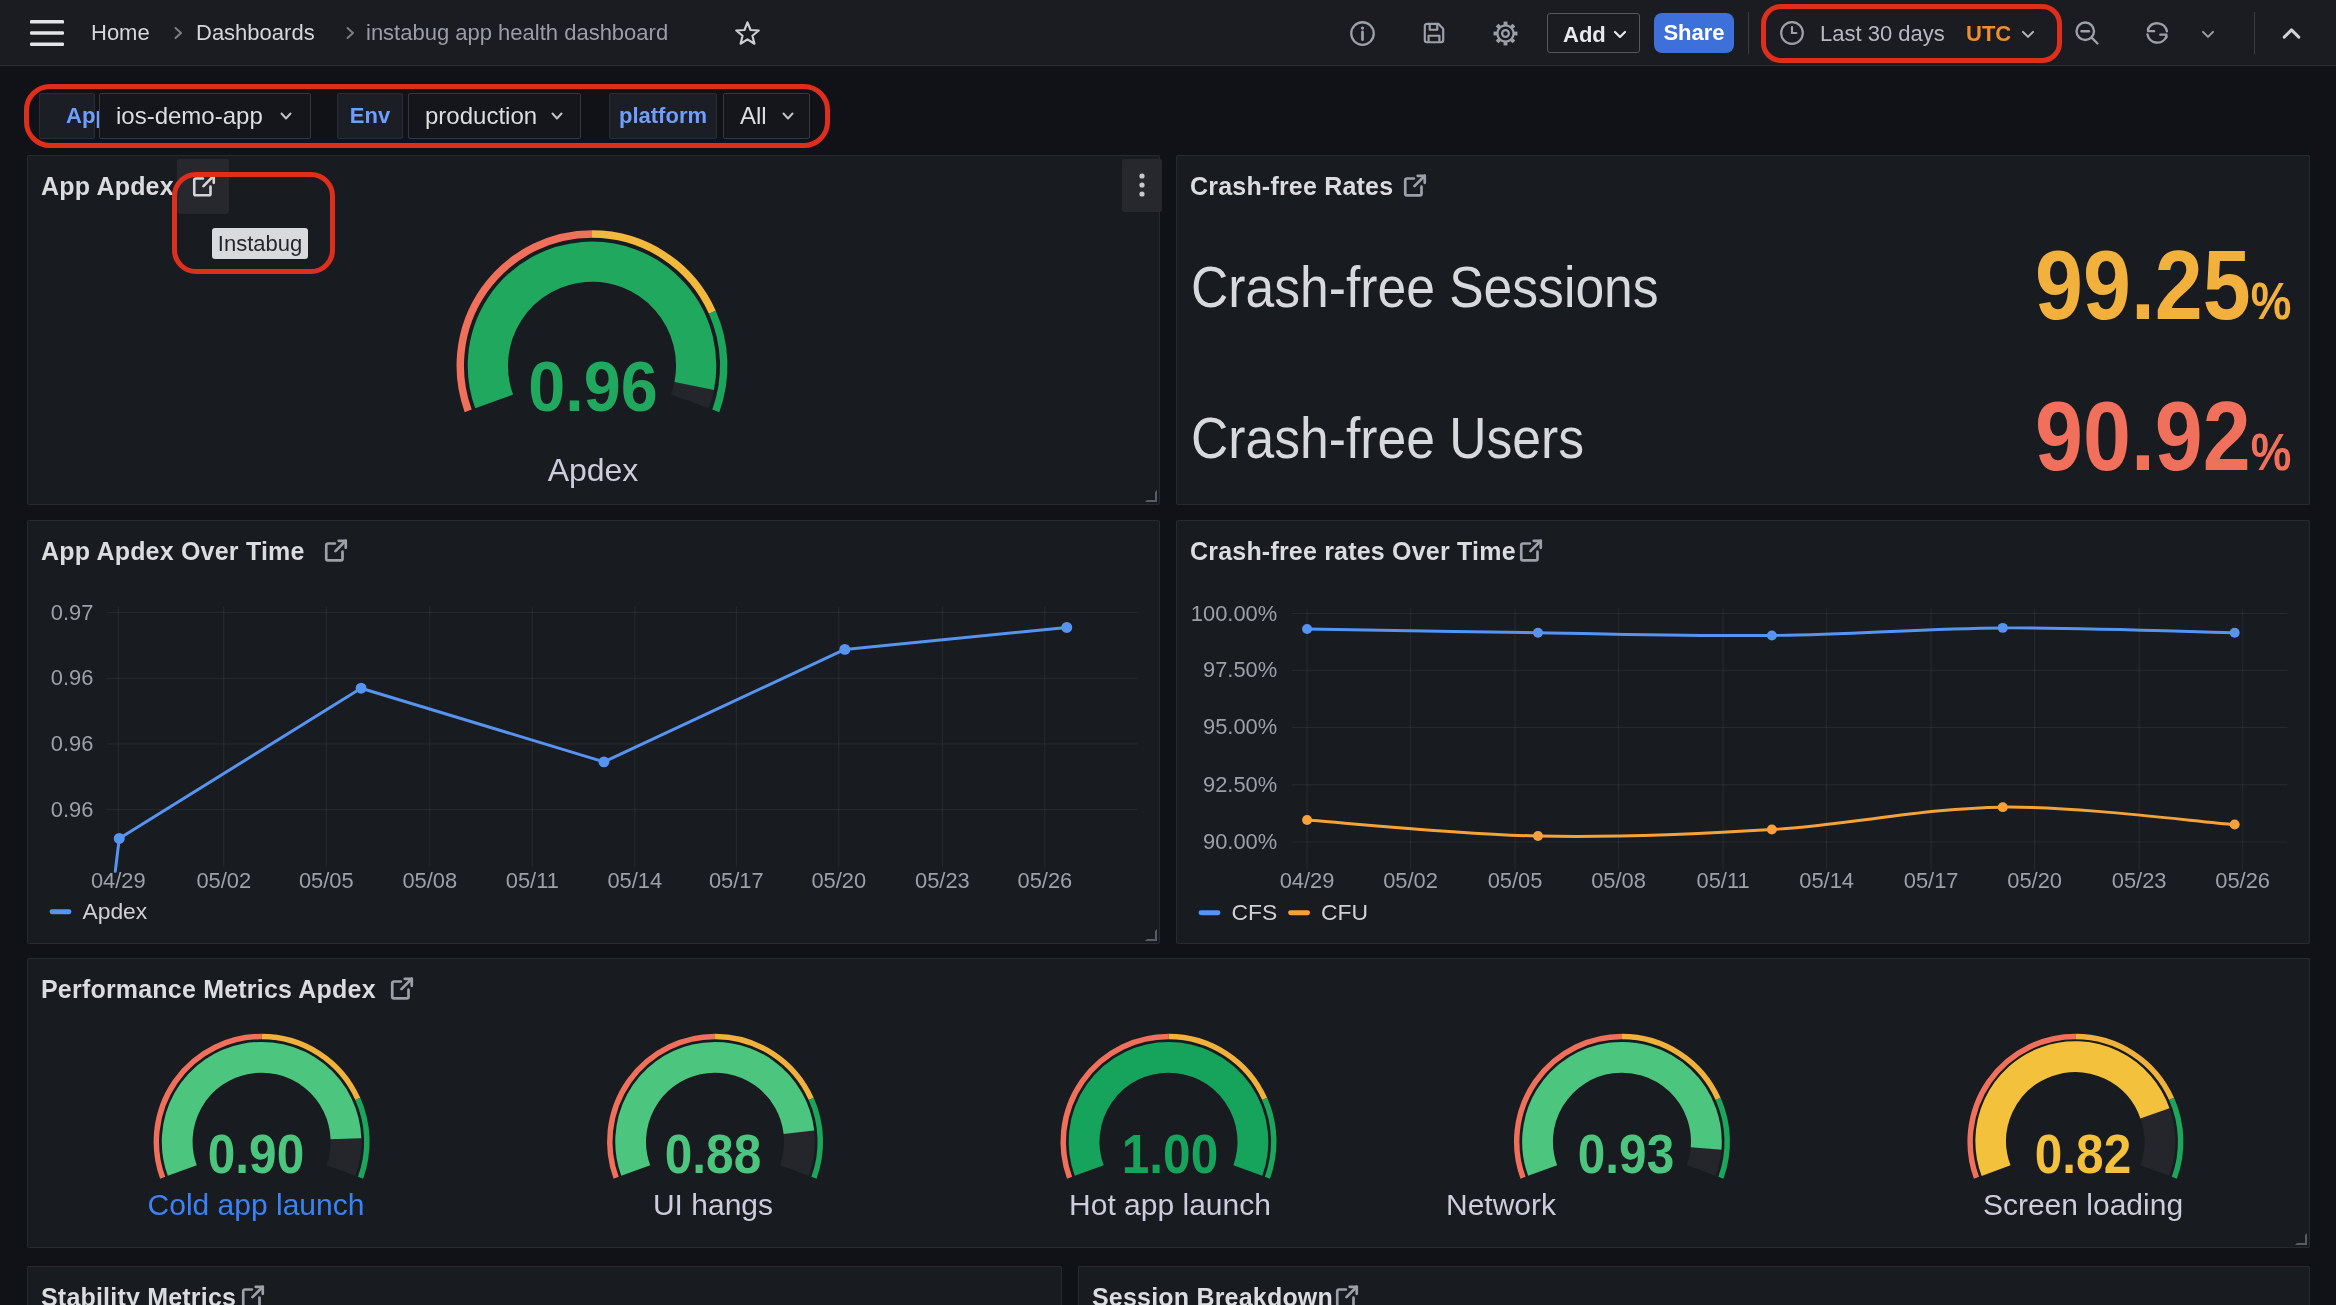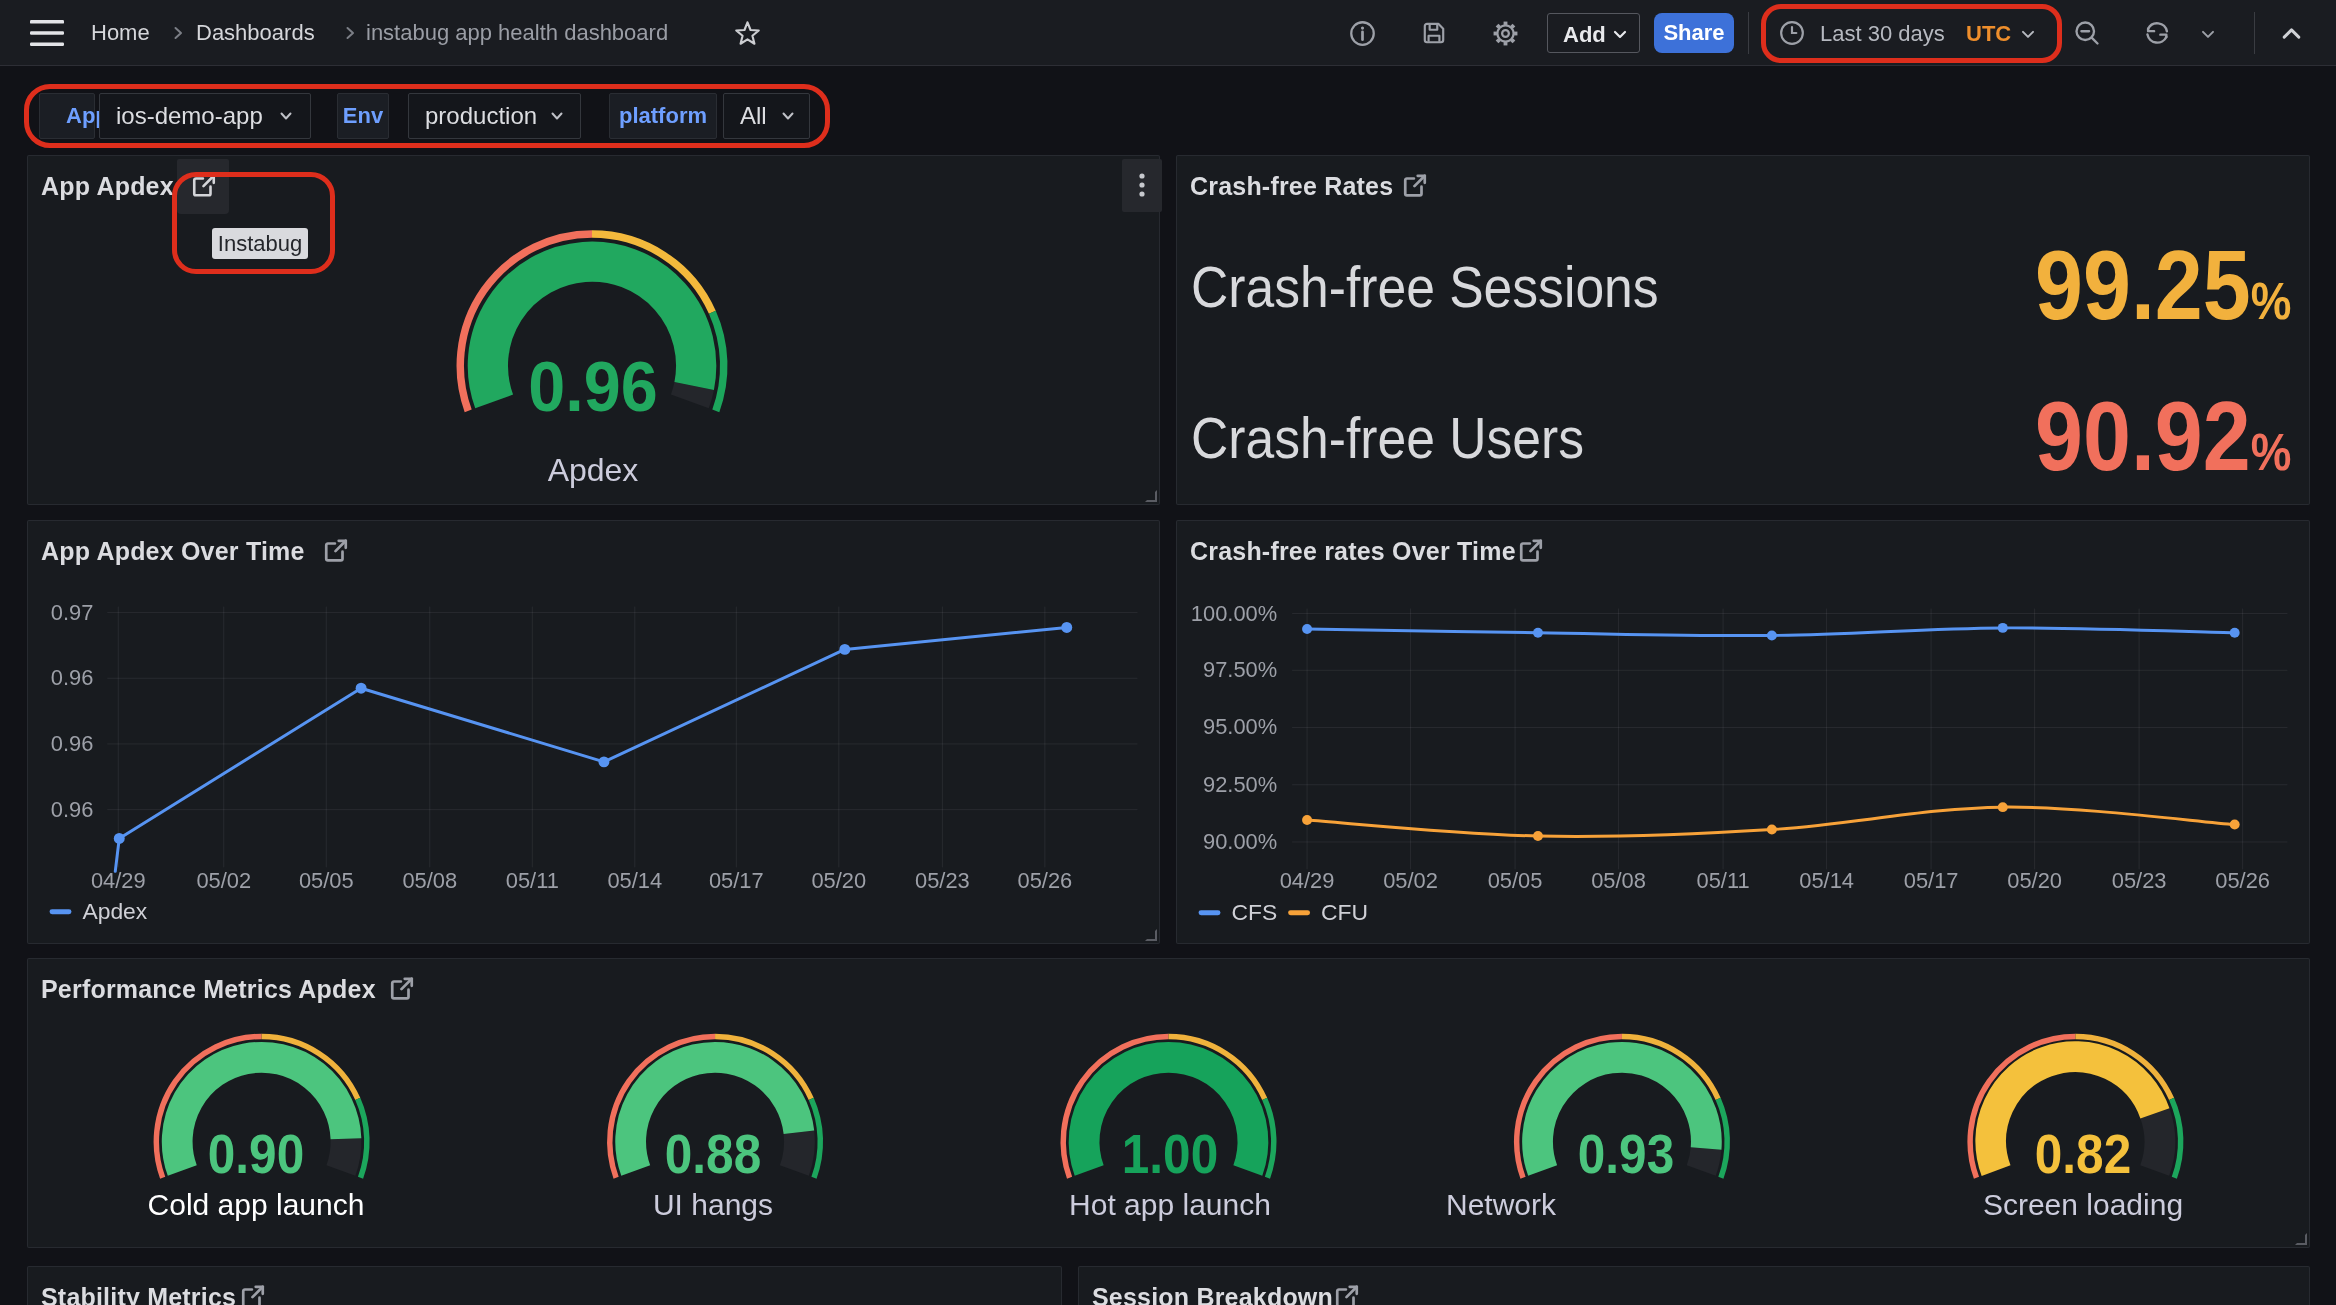--- a/index.html
+++ b/index.html
@@ -90,21 +90,21 @@
 </svg>
 <div class="abs" style="left:2254px;top:12px;width:1px;height:42px;background:#3A3C42;"></div>
 <svg style="position:absolute;left:2279px;top:21px" width="25" height="25" viewBox="0 0 24 24" fill="none" stroke="#D0D2D6" stroke-width="2.8" stroke-linecap="round" stroke-linejoin="round">
 <path d="M5 15.5 L12 8.5 L19 15.5"></path>
 </svg>
 <div class="abs" style="left:39px;top:93px;width:56px;height:46px;background:#1B1E24;border:1px solid #2A2D33;border-radius:2px;text-align:center;line-height:44px;font-size:22px;font-weight:bold;color:#6E9FFF;padding-left:26px;">App</div>
 <div class="abs" style="left:99px;top:93px;width:212px;height:46px;background:#14161B;border:1px solid #34373D;border-radius:2px;line-height:44px;padding-left:16px;font-size:24px;color:#DCDDE1;">ios-demo-app</div>
 <svg style="position:absolute;left:277px;top:107px" width="18" height="18" viewBox="0 0 18 18" fill="none" stroke="#BFC1C7" stroke-width="2" stroke-linecap="round" stroke-linejoin="round">
 <path d="M4.5 6.5 L9 11.5 L13.5 6.5"></path>
 </svg>
-<div class="abs" style="left:337px;top:93px;width:52px;height:46px;background:#1B1E24;border:1px solid #2A2D33;border-radius:2px;text-align:center;line-height:44px;font-size:22px;font-weight:bold;color:#6E9FFF;">Env</div>
+<div class="abs" style="left:337px;top:93px;width:66px;height:46px;background:#1B1E24;border:1px solid #2A2D33;border-radius:2px;text-align:center;line-height:44px;font-size:22px;font-weight:bold;color:#6E9FFF;">Env</div>
 <div class="abs" style="left:408px;top:93px;width:173px;height:46px;background:#14161B;border:1px solid #34373D;border-radius:2px;line-height:44px;padding-left:16px;font-size:24px;color:#DCDDE1;">production</div>
 <svg style="position:absolute;left:548px;top:107px" width="18" height="18" viewBox="0 0 18 18" fill="none" stroke="#BFC1C7" stroke-width="2" stroke-linecap="round" stroke-linejoin="round">
 <path d="M4.5 6.5 L9 11.5 L13.5 6.5"></path>
 </svg>
 <div class="abs" style="left:609px;top:93px;width:108px;height:46px;background:#1B1E24;border:1px solid #2A2D33;border-radius:2px;text-align:center;line-height:44px;font-size:22px;font-weight:bold;color:#6E9FFF;">platform</div>
 <div class="abs" style="left:723px;top:93px;width:87px;height:46px;background:#14161B;border:1px solid #34373D;border-radius:2px;line-height:44px;padding-left:16px;font-size:24px;color:#DCDDE1;">All</div>
 <svg style="position:absolute;left:779px;top:107px" width="18" height="18" viewBox="0 0 18 18" fill="none" stroke="#BFC1C7" stroke-width="2" stroke-linecap="round" stroke-linejoin="round">
 <path d="M4.5 6.5 L9 11.5 L13.5 6.5"></path>
 </svg>
 <div class="redbox" style="left:24px;top:84px;width:806px;height:64px;border-radius:26px;"></div>
@@ -277,21 +277,21 @@
 <path d="M 1694.94 140.89 A 106.00 106.00 0 0 1 1697.71 220.25" fill="none" stroke="#1CA65C" stroke-width="5.5" stroke-linecap="butt"></path>
 <path d="M 1682.83 190.82 A 85.00 85.00 0 0 1 1677.97 213.07" fill="none" stroke="#24262B" stroke-width="31" stroke-linecap="butt"></path>
 <path d="M 1518.23 213.07 A 85.00 85.00 0 1 1 1682.83 190.82" fill="none" stroke="#4CC57E" stroke-width="31" stroke-linecap="butt"></path>
       <path d="M 1955.09 220.25 A 106.00 106.00 0 0 1 2054.70 78.00" fill="none" stroke="#F1705C" stroke-width="5.5" stroke-linecap="butt"></path>
 <path d="M 2054.70 78.00 A 106.00 106.00 0 0 1 2151.54 140.89" fill="none" stroke="#F0B23C" stroke-width="5.5" stroke-linecap="butt"></path>
 <path d="M 2151.54 140.89 A 106.00 106.00 0 0 1 2154.31 220.25" fill="none" stroke="#1CA65C" stroke-width="5.5" stroke-linecap="butt"></path>
 <path d="M 2134.77 155.49 A 85.00 85.00 0 0 1 2134.57 213.07" fill="none" stroke="#24262B" stroke-width="31" stroke-linecap="butt"></path>
 <path d="M 1974.83 213.07 A 85.00 85.00 0 1 1 2134.77 155.49" fill="none" stroke="#F4C13C" stroke-width="31" stroke-linecap="butt"></path>
     </svg>
 <div class="abs" style="left:78px;top:168px;width:300px;text-align:center;font-size:55px;line-height:55px;font-weight:bold;color:#4CC57E;transform:scaleX(0.9);">0.90</div>
-<div class="abs" style="left:48px;top:229px;width:360px;text-align:center;font-size:30px;color:#ffffff;">Cold app launch</div>
+<div class="abs" style="left:48px;top:229px;width:360px;text-align:center;font-size:30px;color:#3b82f6;">Cold app launch</div>
 <div class="abs" style="left:535px;top:168px;width:300px;text-align:center;font-size:55px;line-height:55px;font-weight:bold;color:#4CC57E;transform:scaleX(0.9);">0.88</div>
 <div class="abs" style="left:505px;top:229px;width:360px;text-align:center;font-size:30px;color:#CCCCDC;">UI hangs</div>
 <div class="abs" style="left:992px;top:168px;width:300px;text-align:center;font-size:55px;line-height:55px;font-weight:bold;color:#16A35B;transform:scaleX(0.9);">1.00</div>
 <div class="abs" style="left:962px;top:229px;width:360px;text-align:center;font-size:30px;color:#CCCCDC;">Hot app launch</div>
 <div class="abs" style="left:1448px;top:168px;width:300px;text-align:center;font-size:55px;line-height:55px;font-weight:bold;color:#4CC57E;transform:scaleX(0.9);">0.93</div>
 <div class="abs" style="left:1418px;top:229px;width:360px;font-size:30px;color:#CCCCDC;">Network</div>
 <div class="abs" style="left:1905px;top:168px;width:300px;text-align:center;font-size:55px;line-height:55px;font-weight:bold;color:#F4C13C;transform:scaleX(0.9);">0.82</div>
 <div class="abs" style="left:1875px;top:229px;width:360px;text-align:center;font-size:30px;color:#CCCCDC;">Screen loading</div>
 <div class="corner"></div>
 </div>

